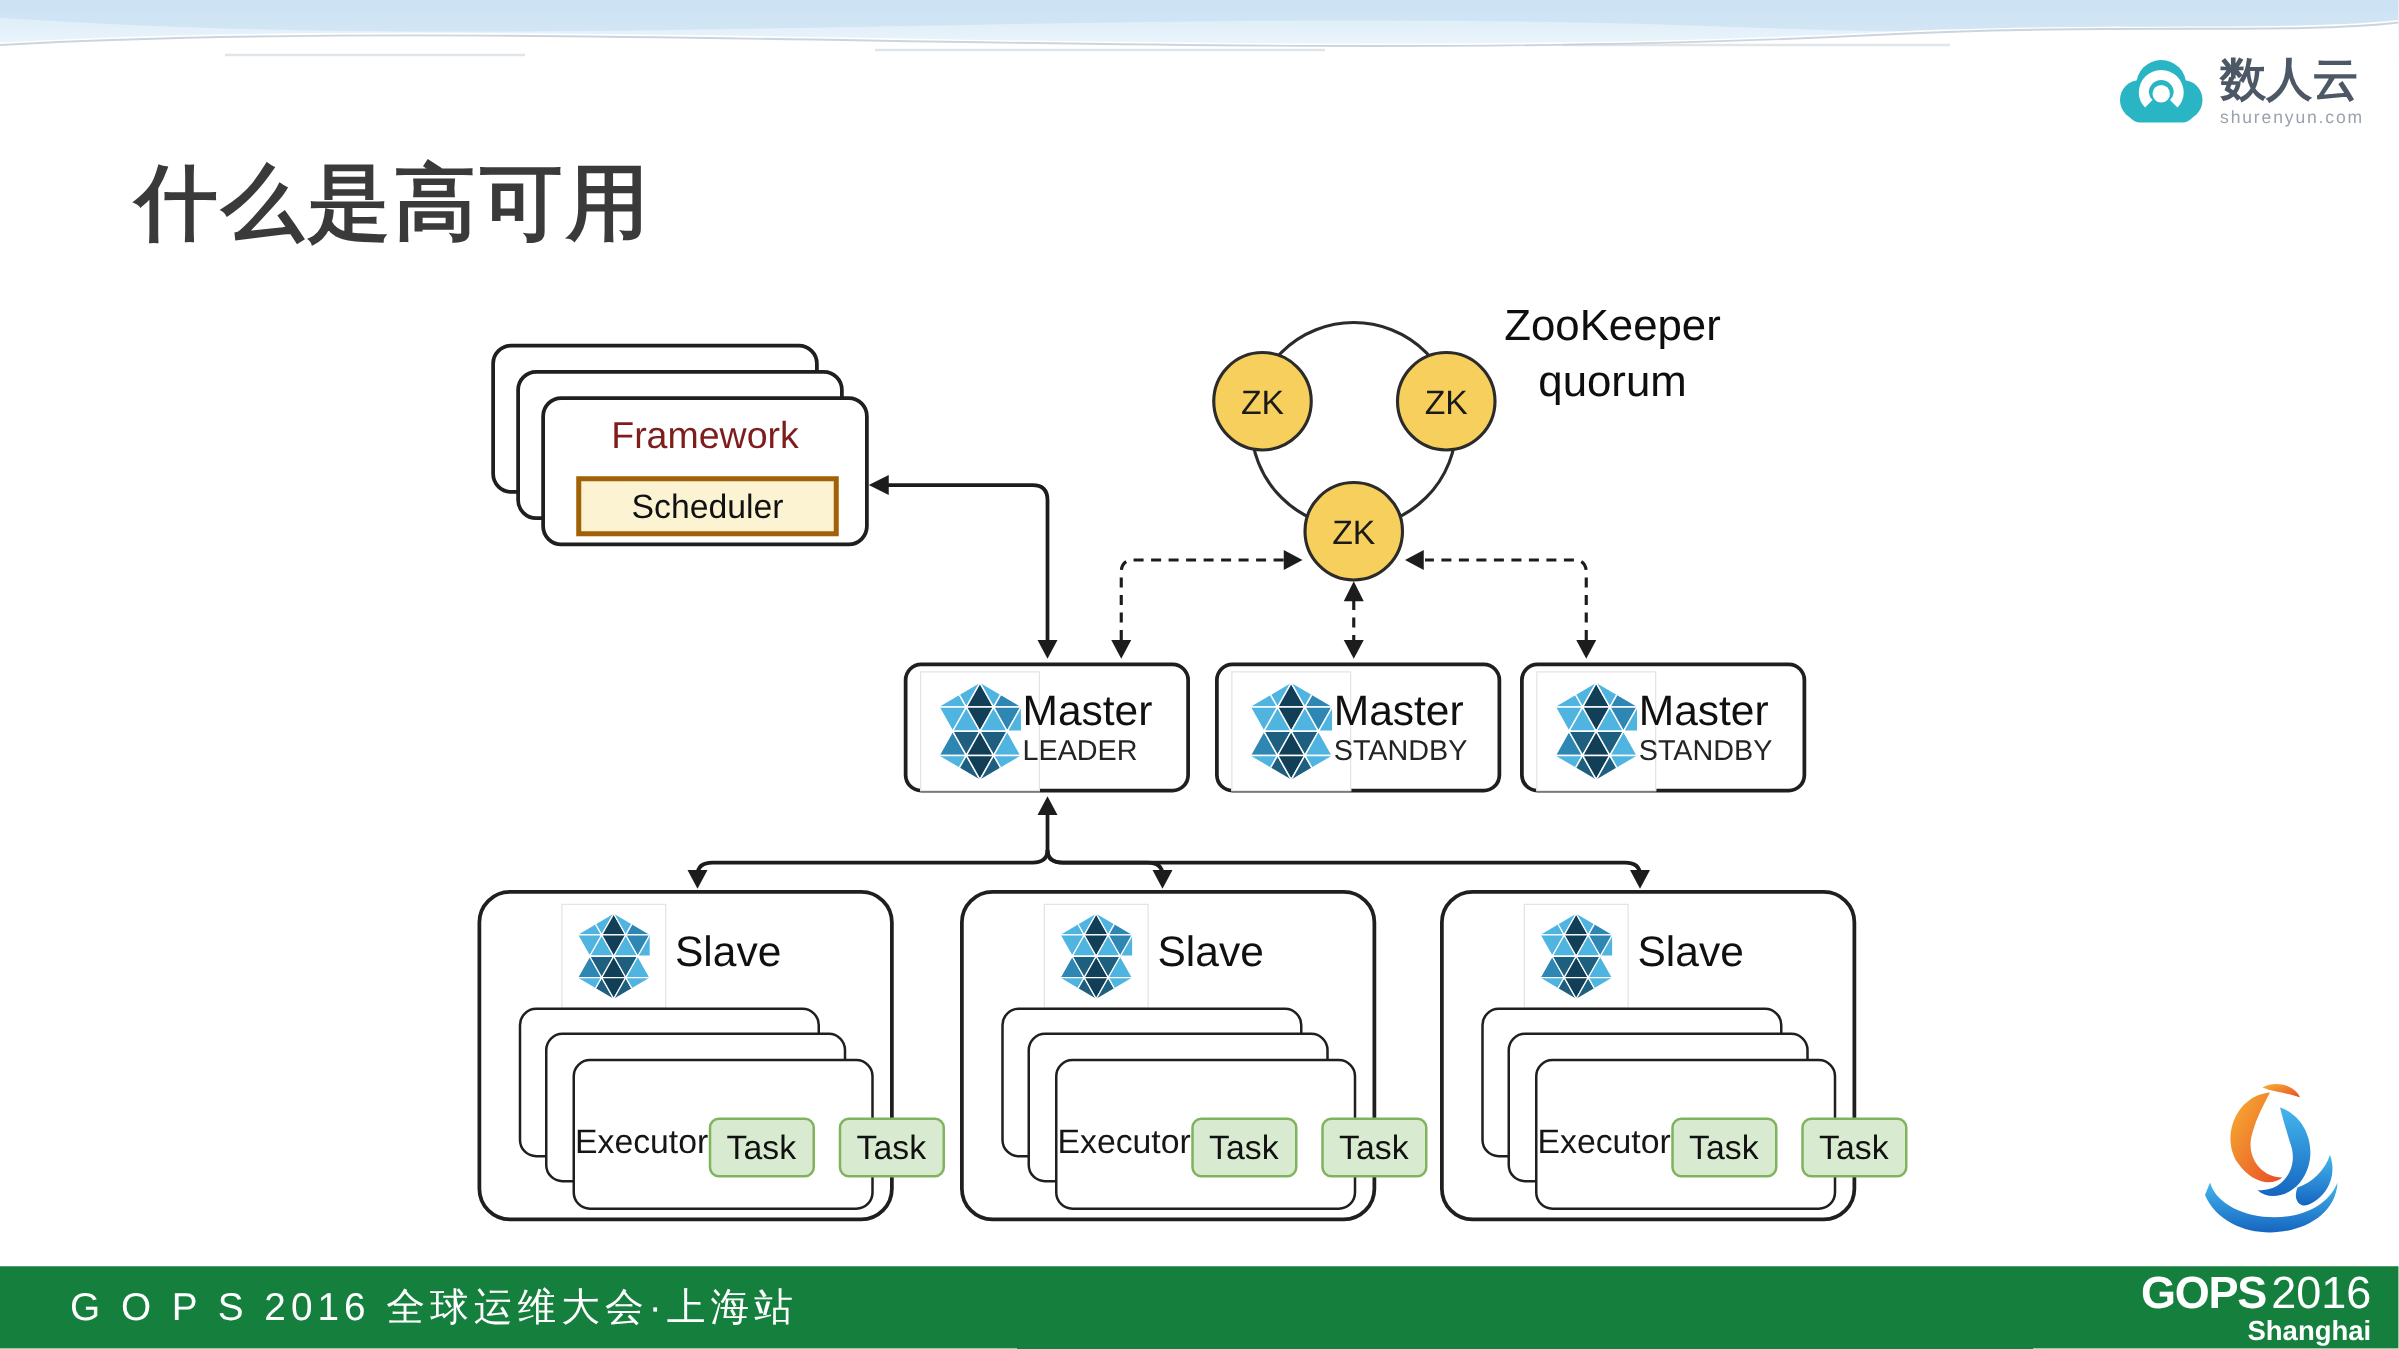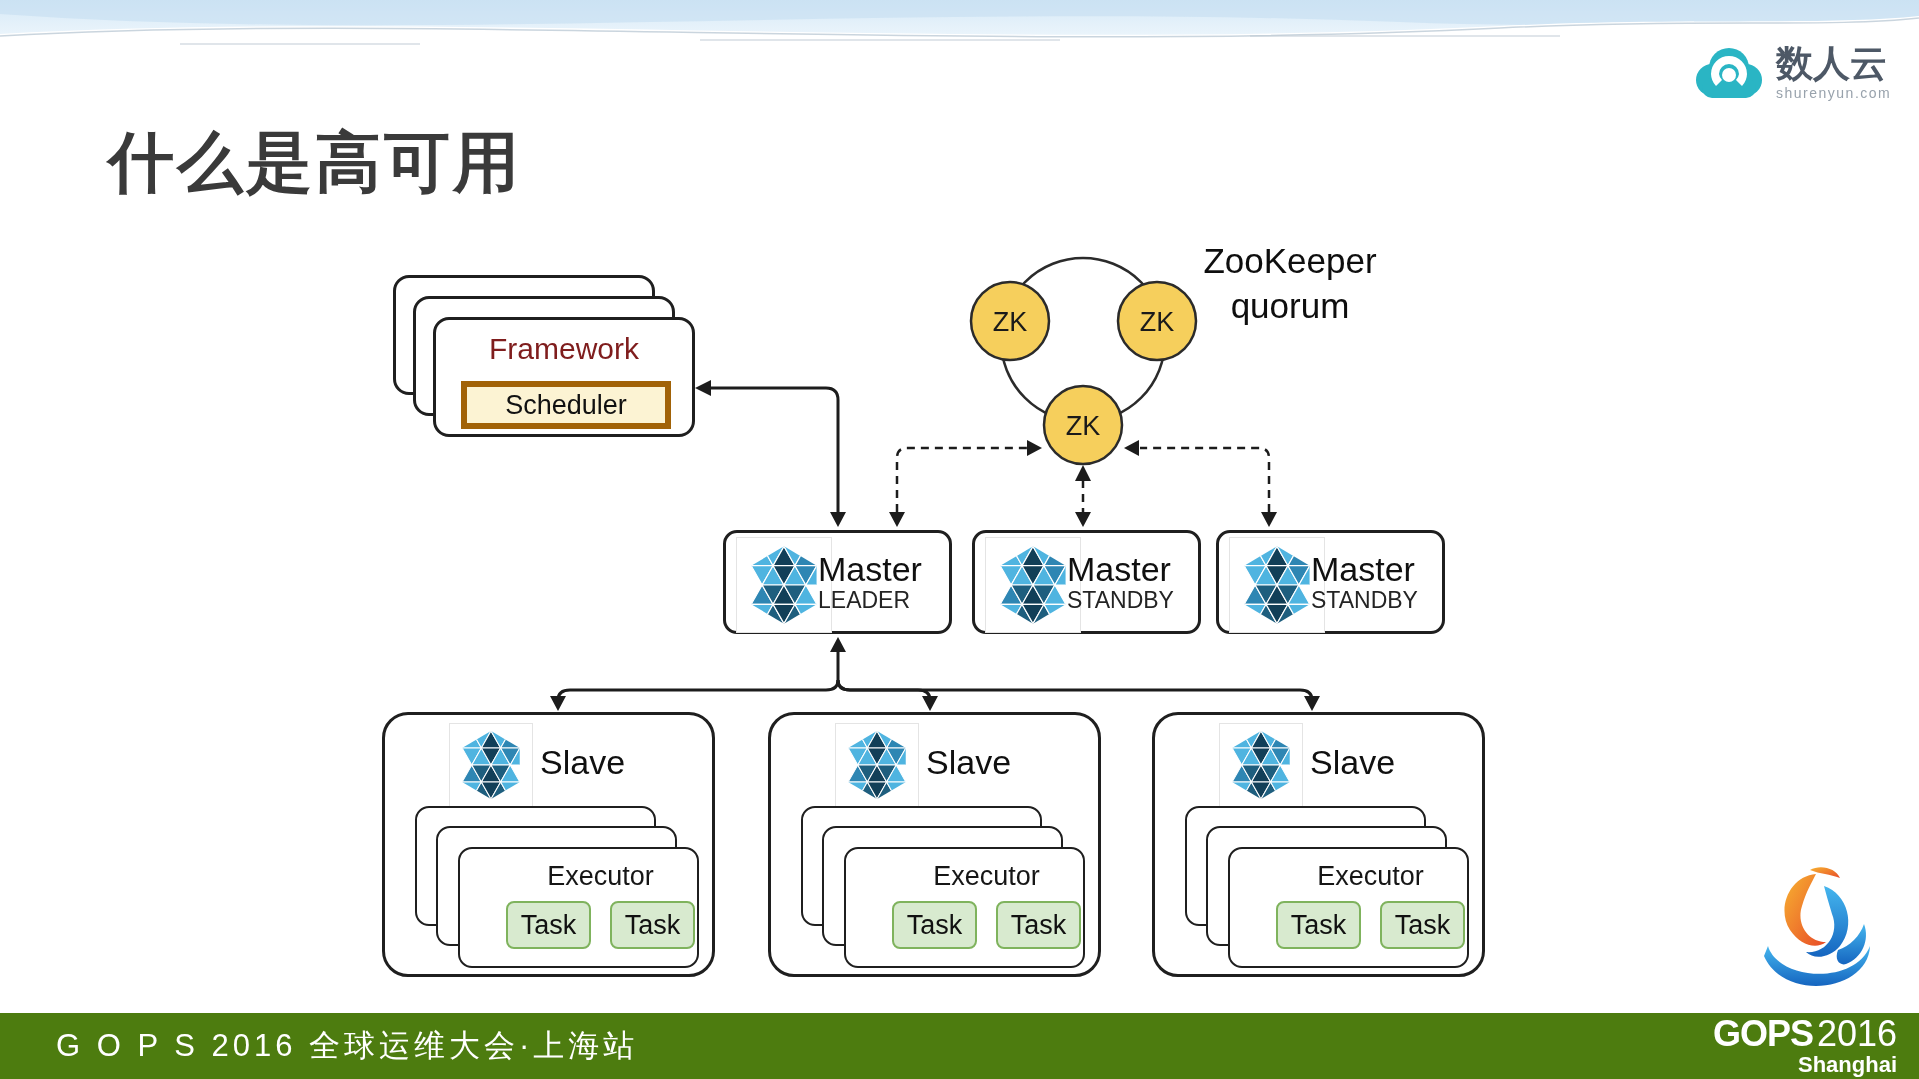--- a/index.html
+++ b/index.html
@@ -16,41 +16,41 @@
   #brand .btxt{margin-left:6px;padding-top:2px;}
   #brand .bname{font-size:37px;font-weight:700;color:#4d5866;line-height:40px;}
   #brand .bdomain{font-size:14px;color:#98a2ac;letter-spacing:1.5px;margin-top:1px;}
   
   .dbox{position:absolute;background:#fff;border:3px solid #1f1f1f;border-radius:16px;box-sizing:border-box;}
   .round26{border-radius:26px;}
   .round14{border-radius:14px;}
   
   .fw-front{display:flex;flex-direction:column;align-items:center;padding-top:12px;}
   .fw-label{font-size:30px;color:#7f1d1d;}
-  .sched{position:absolute;left:25px;top:61px;width:210px;height:48px;background:#fcf3d3;border:6px solid #a16207;box-sizing:border-box;display:flex;align-items:center;justify-content:center;font-size:27px;color:#111;}
+  .sched{position:absolute;left:25px;top:61px;width:210px;height:48px;background:#fcf3d3;border:4px solid #a16207;box-sizing:border-box;display:flex;align-items:center;justify-content:center;font-size:27px;color:#111;}
   
   .master{display:flex;align-items:center;}
   .logo-sq{position:absolute;background:#fff;border:1px solid #e4e4e4;display:flex;align-items:center;justify-content:center;}
   .m-logo{left:10px;top:4px;width:94px;height:94px;}
   .m-txt{position:absolute;left:92px;top:50%;transform:translateY(-50%);}
   .m-title{font-size:34px;color:#101010;line-height:37px;}
   .m-sub{font-size:23px;color:#242424;line-height:25px;}
   
   .s-logo{left:64px;top:8px;width:82px;height:82px;}
   .s-title{position:absolute;left:155px;top:28px;font-size:34px;color:#101010;}
-  .exec-front{display:flex;flex-direction:column;align-items:center;padding-top:12px;padding-left:44px;}
+  .exec-front{display:flex;flex-direction:row;align-items:center;padding-top:12px;}
   .exec-label{font-size:27px;color:#161616;}
   .task-row{display:flex;gap:19px;margin-top:9px;}
   .task{width:85px;height:48px;background:#d8eacf;border:2px solid #7fb35d;border-radius:8px;box-sizing:border-box;display:flex;align-items:center;justify-content:center;font-size:27px;color:#111;}
   
   #zkcap{position:absolute;left:1185px;top:238px;width:210px;text-align:center;color:#0e0e0e;}
   #zkcap .l1{font-size:35px;line-height:45px;}
   #zkcap .l2{font-size:35px;line-height:45px;}
   
-  #footer{position:absolute;left:0;top:1013px;width:1919px;height:66px;background:#4d7c0f;}
+  #footer{position:absolute;left:0;top:1013px;width:1919px;height:66px;background:#15803d;}
   #footer .ftext{position:absolute;left:56px;top:50%;transform:translateY(-50%);color:#fff;font-size:31px;letter-spacing:4px;white-space:nowrap;}
   #gops-block{position:absolute;right:22px;top:1016px;text-align:center;color:#fff;}
   #gops-line{font-size:36px;line-height:36px;}
   #gops-word{font-weight:900;letter-spacing:-1px;}
   #gops-year{font-weight:300;margin-left:4px;}
   #gops-city{font-size:22px;font-weight:800;line-height:26px;text-align:right;}
   #gops-swirl{position:absolute;left:1750px;top:862px;width:134px;height:148px;}
   svg text{font-family:"Liberation Sans",sans-serif;}
 </style>
 </head>

